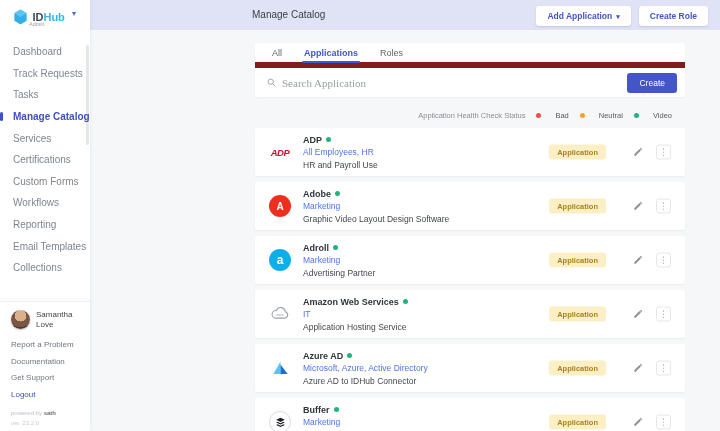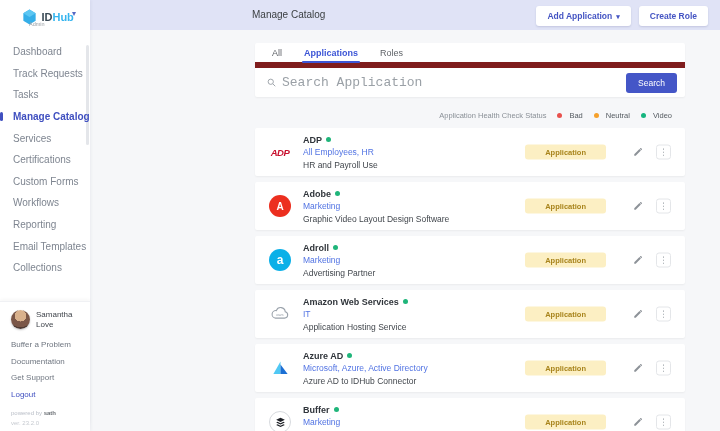--- a/index.html
+++ b/index.html
@@ -2,21 +2,21 @@
 <html><head>
 <meta charset="utf-8">
 <style>
   * { margin:0; padding:0; box-sizing:border-box; }
   html,body { width:720px; height:431px; overflow:hidden; }
   body { font-family:"Liberation Sans", sans-serif; background:#f6f7f9; position:relative; }
 
   
   .sidebar { position:absolute; left:0; top:0; width:90px; height:431px; background:#fff;
              box-shadow:1px 0 3px rgba(40,45,80,.06); z-index:3; }
-  .logo-row { padding:7px 0 0 22px; position:relative; height:32px; }
+  .logo-row { padding:7px 0 0 13px; position:relative; height:32px; }
   .logo-row svg { vertical-align:middle; }
   .logo-text { font-size:11px; font-weight:700; letter-spacing:0; vertical-align:middle; }
   .logo-id { color:#3a4a56; }
   .logo-hub { color:#36b5ef; font-weight:600; }
   .logo-caret { position:absolute; right:14px; top:9px; color:#5468c4; font-size:8px; cursor:pointer; }
   .logo-sub { position:absolute; left:29px; top:21px; font-size:5.5px; color:#9aa0a6; }
   .side-scrollbar { position:absolute; right:1px; top:45px; width:3px; height:100px; background:#e4e6ea; border-radius:2px; }
 
   .menu { list-style:none; margin-top:9px; padding-left:13px; }
   .menu li { height:21.6px; display:flex; align-items:center; font-size:10px; color:#7e8590; cursor:pointer; position:relative; white-space:nowrap; }
@@ -47,42 +47,42 @@
 
   
   .content { position:absolute; left:90px; top:30px; width:630px; height:401px; background:#f6f7f9; }
   .panel { position:absolute; left:165px; top:13px; width:430px; background:#fff; border-radius:2px;
            box-shadow:0 1px 2px rgba(0,0,0,.05); }
   .tabs { display:flex; gap:22px; padding-left:17px; height:25px; border-bottom:6px solid #7f1d1d; }
   .tab { display:flex; align-items:center; font-size:9px; color:#5f6368; cursor:pointer; position:relative; }
   .tab.active { color:#3d56d6; font-weight:700; }
   .tab.active::after { content:''; position:absolute; left:-2px; right:-2px; bottom:-1px; height:2px; background:#3d56d6; border-radius:1px; }
   .search-row { height:29px; display:flex; align-items:center; padding:0 8px 0 12px; }
-  .search-input { flex:1; border:none; outline:none; font-size:13px; color:#5f6368; margin-left:6px; font-family:Liberation Mono, monospace; background:transparent; }
+  .search-input { flex:1; border:none; outline:none; font-size:11px; color:#5f6368; margin-left:6px; font-family:Liberation Serif, serif; background:transparent; }
   .search-input::placeholder { color:#9aa0a6; }
   .search-btn { background:#4456c7; color:#fff; border:none; border-radius:3px; font-size:8.5px; padding:5px 12px;
                 cursor:pointer; font-family:"Liberation Sans",sans-serif; }
 
   .legend { position:absolute; right:48px; top:81px; display:flex; align-items:center; gap:11px; }
   .legend-label { font-size:7.5px; color:#8a9097; }
-  .legend-item { display:flex; align-items:center; gap:7px; font-size:7.5px; color:#555b61; }
+  .legend-item { display:flex; align-items:center; gap:14px; font-size:7.5px; color:#555b61; }
   .dot { width:5px; height:5px; border-radius:50%; display:inline-block; }
 
   .rows { position:absolute; left:165px; top:98px; width:430px; }
   .app-row { height:48px; margin-bottom:6px; background:#fff; border-radius:2px; box-shadow:0 1px 2px rgba(0,0,0,.05);
              position:relative; display:flex; align-items:center; padding-left:13px; }
   .logo-box { width:24px; height:24px; margin-right:11px; display:flex; align-items:center; justify-content:center; flex:0 0 24px; }
   .app-text { display:flex; flex-direction:column; }
   .name-line { display:flex; align-items:center; gap:4px; }
   .app-name { font-size:9px; font-weight:700; color:#30353b; }
   .status-dot { width:5px; height:5px; border-radius:50%; }
   .app-tags { font-size:8.5px; color:#5173e3; margin-top:2.5px; cursor:pointer; }
   .app-desc { font-size:8.5px; color:#42474d; margin-top:2.5px; }
   .badge { position:absolute; right:79px; top:50%; transform:translateY(-50%); background:#fcefc3; color:#a8841c;
-           font-size:7.5px; font-weight:600; padding:3px 20px; border-radius:3px; }
+           font-size:7.5px; font-weight:600; padding:3px 8px; border-radius:3px; }
   .row-edit { position:absolute; right:42px; top:50%; transform:translateY(-50%); cursor:pointer; display:flex; }
   .row-menu { position:absolute; right:14px; top:50%; transform:translateY(-50%); width:15px; height:15px;
               border:1px solid #e4e6e9; border-radius:3px; color:#9aa0a6; font-size:9px; line-height:13px;
               text-align:center; cursor:pointer; background:#fff; }
 
   
   .lg-adp { color:#c8102e; font-weight:800; font-style:italic; font-size:9.5px; letter-spacing:-.5px; }
   .lg-circle { width:22px; height:22px; border-radius:50%; display:flex; align-items:center; justify-content:center; }
   .lg-adobe { background:#ec2f1f; color:#fff; font-size:10px; font-weight:700; }
   .lg-adroll { background:#0bb0e8; color:#fff; font-size:12px; font-weight:800; }
@@ -116,21 +116,21 @@
     <li>Email Templates</li>
     <li>Collections</li>
   </ul>
 
   <div class="profile-sec">
     <div class="profile-row">
       <div class="avatar"></div>
       <div class="profile-name">Samantha Love</div>
     </div>
     <ul class="side-links">
-      <li>Buffer a Problem</li>
+      <li>Report a Problem</li>
       <li>Documentation</li>
       <li>Get Support</li>
       <li class="logout">Logout</li>
     </ul>
     <div class="powered"><span>powered by </span><b>sath</b></div>
     <div class="version">ver. 23.2.0</div>
   </div>
 </div>
 
 <div class="topbar">
@@ -148,21 +148,21 @@
       <div class="tab">All</div>
       <div class="tab active">Applications</div>
       <div class="tab">Roles</div>
     </div>
     <div class="search-row">
       <svg width="9" height="9" viewBox="0 0 24 24" fill="none" stroke="#9aa0a6" stroke-width="2.5">
           <circle cx="10" cy="10" r="7"></circle>
           <line x1="15.5" y1="15.5" x2="22" y2="22"></line>
         </svg>
       <input class="search-input" placeholder="Search Application" style="">
-      <button class="search-btn">Search</button>
+      <button class="search-btn">Create</button>
     </div>
   </div>
 
   <div class="legend">
     <span class="legend-label">Application Health Check Status</span>
     <span class="legend-item">
         <span class="dot" style="background: rgb(232, 81, 77);"></span>
         <span>Bad</span>
       </span>
     <span class="legend-item">

